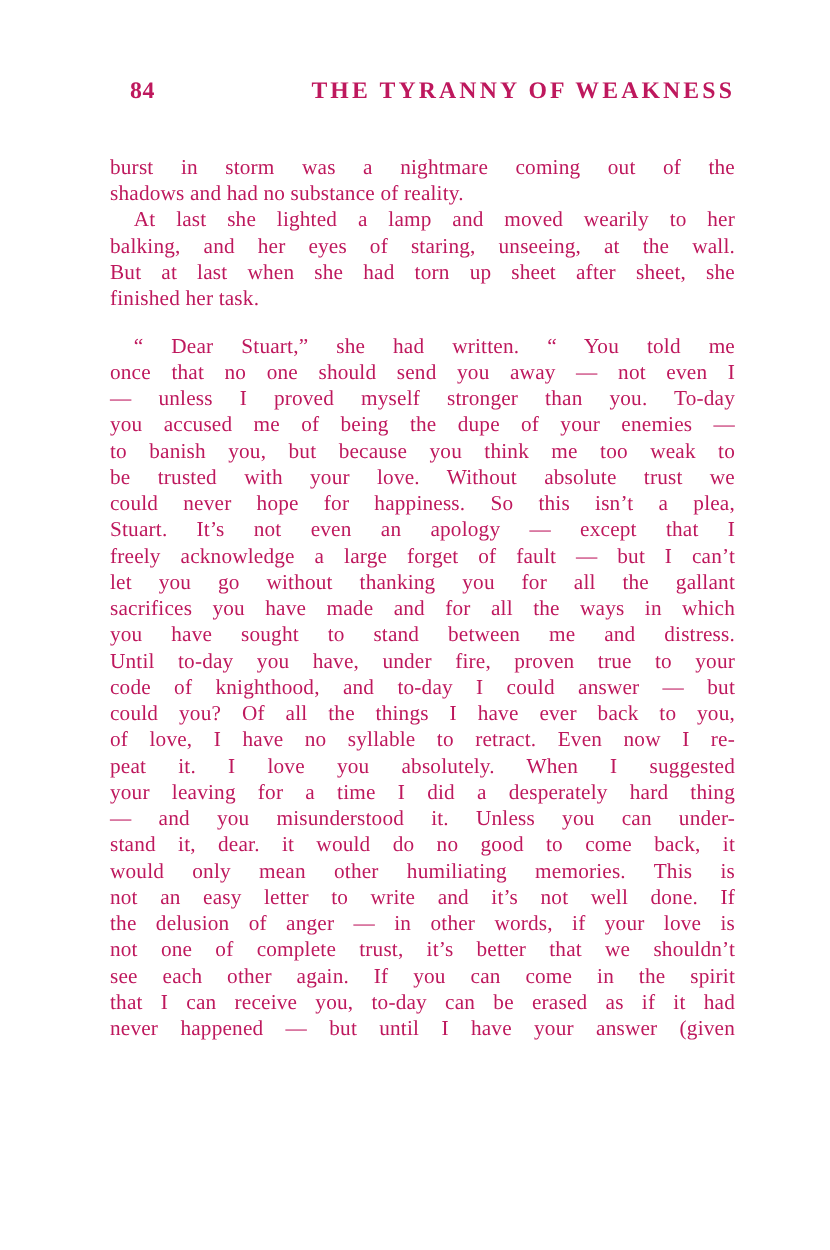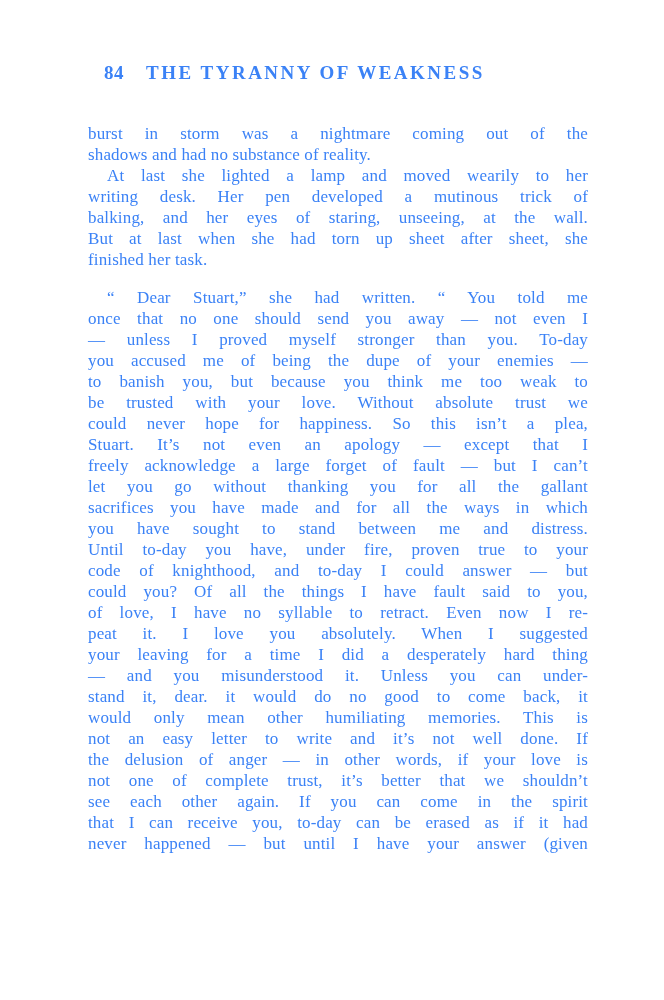--- a/index.html
+++ b/index.html
@@ -7,21 +7,21 @@
     padding: 0;
     background: #ffffff;
   }
   .page {
     position: relative;
     width: 664px;
     height: 1000px;
     background: #ffffff;
     overflow: hidden;
     font-family: "Liberation Serif", "DejaVu Serif", serif;
-    color: #3b82f6;
+    color: #be185d;
   }
   .header {
     position: absolute;
     top: 62px;
     left: 88px;
     width: 500px;
     height: 26px;
   }
   .pagenum {
     position: absolute;
@@ -29,21 +29,21 @@
     top: 0;
     font-size: 19px;
     font-weight: 700;
     letter-spacing: 0.5px;
   }
   .title {
     position: absolute;
     left: 58px;
     right: 0;
     top: 0;
-    text-align: left;
+    text-align: right;
     font-size: 19px;
     font-weight: 700;
     letter-spacing: 2.5px;
     white-space: nowrap;
   }
   .body {
     position: absolute;
     top: 123px;
     left: 88px;
     width: 500px;
@@ -72,41 +72,40 @@
     <span class="pagenum">84</span>
     <span class="title">THE TYRANNY OF WEAKNESS</span>
   </div>
   <div class="body">
     <div class="para">
         <div class="line">burst in storm was a nightmare coming out of the</div>
         <div class="line no-justify">shadows and had no substance of reality.</div>
       </div>
     <div class="para">
         <div class="line indent">At last she lighted a lamp and moved wearily to her</div>
-        <div class="line">writing desk.  Her pen developed a mutinous trick of</div>
         <div class="line">balking, and her eyes of staring, unseeing, at the wall.</div>
         <div class="line">But at last when she had torn up sheet after sheet, she</div>
         <div class="line no-justify">finished her task.</div>
       </div>
     <div class="para gap">
         <div class="line indent">“ Dear Stuart,” she had written.  “ You told me</div>
         <div class="line">once that no one should send you away — not even I</div>
         <div class="line">— unless I proved myself stronger than you.  To-day</div>
         <div class="line">you accused me of being the dupe of your enemies —</div>
         <div class="line">to banish you, but because you think me too weak to</div>
         <div class="line">be trusted with your love.  Without absolute trust we</div>
         <div class="line">could never hope for happiness.  So this isn’t a plea,</div>
         <div class="line">Stuart.  It’s not even an apology — except that I</div>
         <div class="line">freely acknowledge a large forget of fault — but I can’t</div>
         <div class="line">let you go without thanking you for all the gallant</div>
         <div class="line">sacrifices you have made and for all the ways in which</div>
         <div class="line">you have sought to stand between me and distress.</div>
         <div class="line">Until to-day you have, under fire, proven true to your</div>
         <div class="line">code of knighthood, and to-day I could answer — but</div>
-        <div class="line">could you?  Of all the things I have fault said to you,</div>
+        <div class="line">could you?  Of all the things I have ever back to you,</div>
         <div class="line">of love, I have no syllable to retract.  Even now I re-</div>
         <div class="line">peat it.  I love you absolutely.  When I suggested</div>
         <div class="line">your leaving for a time I did a desperately hard thing</div>
         <div class="line">— and you misunderstood it.  Unless you can under-</div>
         <div class="line">stand it, dear. it would do no good to come back, it</div>
         <div class="line">would only mean other humiliating memories.  This is</div>
         <div class="line">not an easy letter to write and it’s not well done.  If</div>
         <div class="line">the delusion of anger — in other words, if your love is</div>
         <div class="line">not one of complete trust, it’s better that we shouldn’t</div>
         <div class="line">see each other again.  If you can come in the spirit</div>

